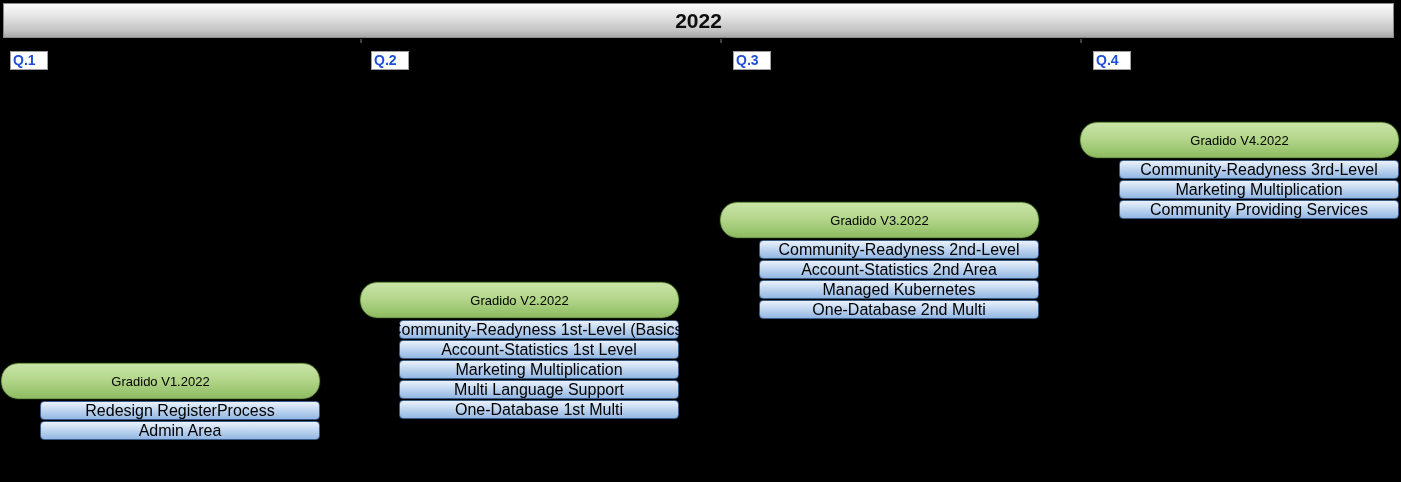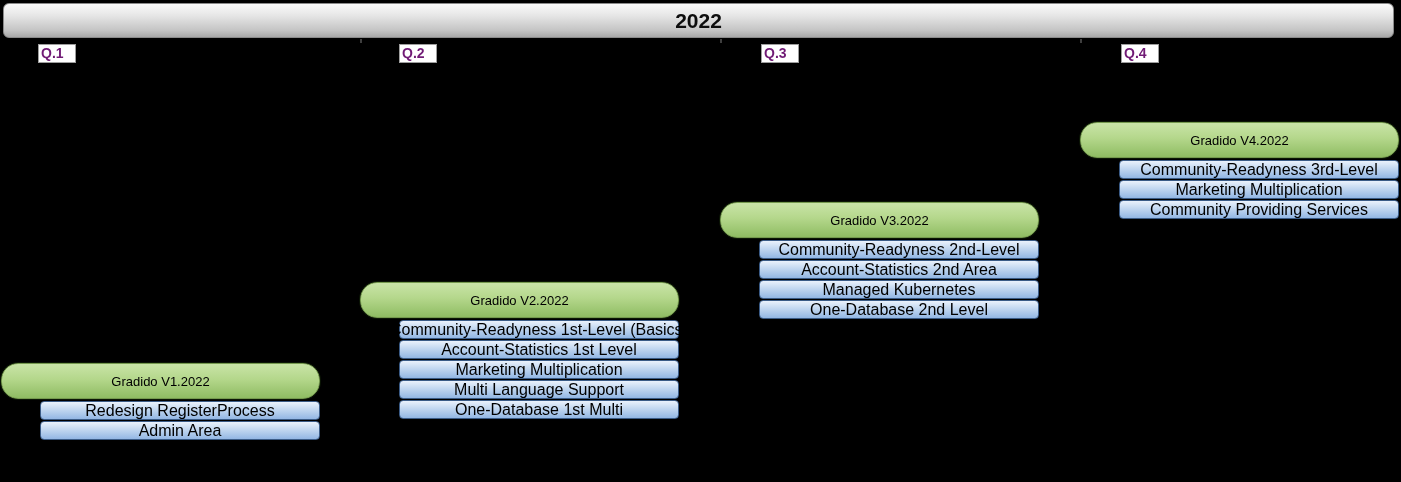--- a/index.html
+++ b/index.html
@@ -9,42 +9,41 @@
     background:#000;
     font-family:"Liberation Sans", sans-serif;
     overflow:hidden;
   }
   
   .year-bar{
     position:absolute;left:3px;top:3px;
     width:1391px;height:35px;
     box-sizing:border-box;
     border:1px solid #8a8a8a;
-    border-radius:6px;
+    border-radius:0;
     background:linear-gradient(180deg,#fafafa 0%,#e6e6e6 35%,#c4c4c4 80%,#a8a8a8 100%);
     display:flex;align-items:center;justify-content:center;
     font-size:21px;font-weight:bold;color:#0d0d0d;
     box-shadow:0 1px 1px rgba(0,0,0,0.6);
   }
   .tick{
     position:absolute;top:39px;width:2px;height:4px;background:#3f3f3f;
   }
   .tick.t1{left:360px}.tick.t2{left:720px}.tick.t3{left:1080px}
   
   .q-label{
-    position:absolute;top:44px;
+    position:absolute;top:51px;
     box-sizing:border-box;
     min-width:38px;height:19px;
     background:#ffffff;
     border:1px solid #9e9e9e;
-    color:#701a75;
+    color:#1d4ed8;
     font-size:14px;font-weight:bold;
     line-height:17px;
     padding:0 4px 0 2px;
-    margin-left:28px;
   }
   .q-label.q1{left:10px}.q-label.q2{left:371px}.q-label.q3{left:733px}.q-label.q4{left:1093px}
   
   .group{position:absolute;width:320px;}
   .group.g1{left:1px;top:363px}
   .group.g2{left:360px;top:282px}
   .group.g3{left:720px;top:202px}
   .group.g4{left:1080px;top:122px}
   .release-title{
     box-sizing:border-box;
@@ -104,21 +103,21 @@
       <div class="feature">One-Database 1st Multi</div>
     </div>
   </div>
 
   <div class="group g3">
     <div class="release-title">Gradido V3.2022</div>
     <div class="features">
       <div class="feature">Community-Readyness 2nd-Level</div>
       <div class="feature">Account-Statistics 2nd Area</div>
       <div class="feature">Managed Kubernetes</div>
-      <div class="feature">One-Database 2nd Level</div>
+      <div class="feature">One-Database 2nd Multi</div>
     </div>
   </div>
 
   <div class="group g4">
     <div class="release-title">Gradido V4.2022</div>
     <div class="features">
       <div class="feature">Community-Readyness 3rd-Level</div>
       <div class="feature">Marketing Multiplication</div>
       <div class="feature">Community Providing Services</div>
     </div>

